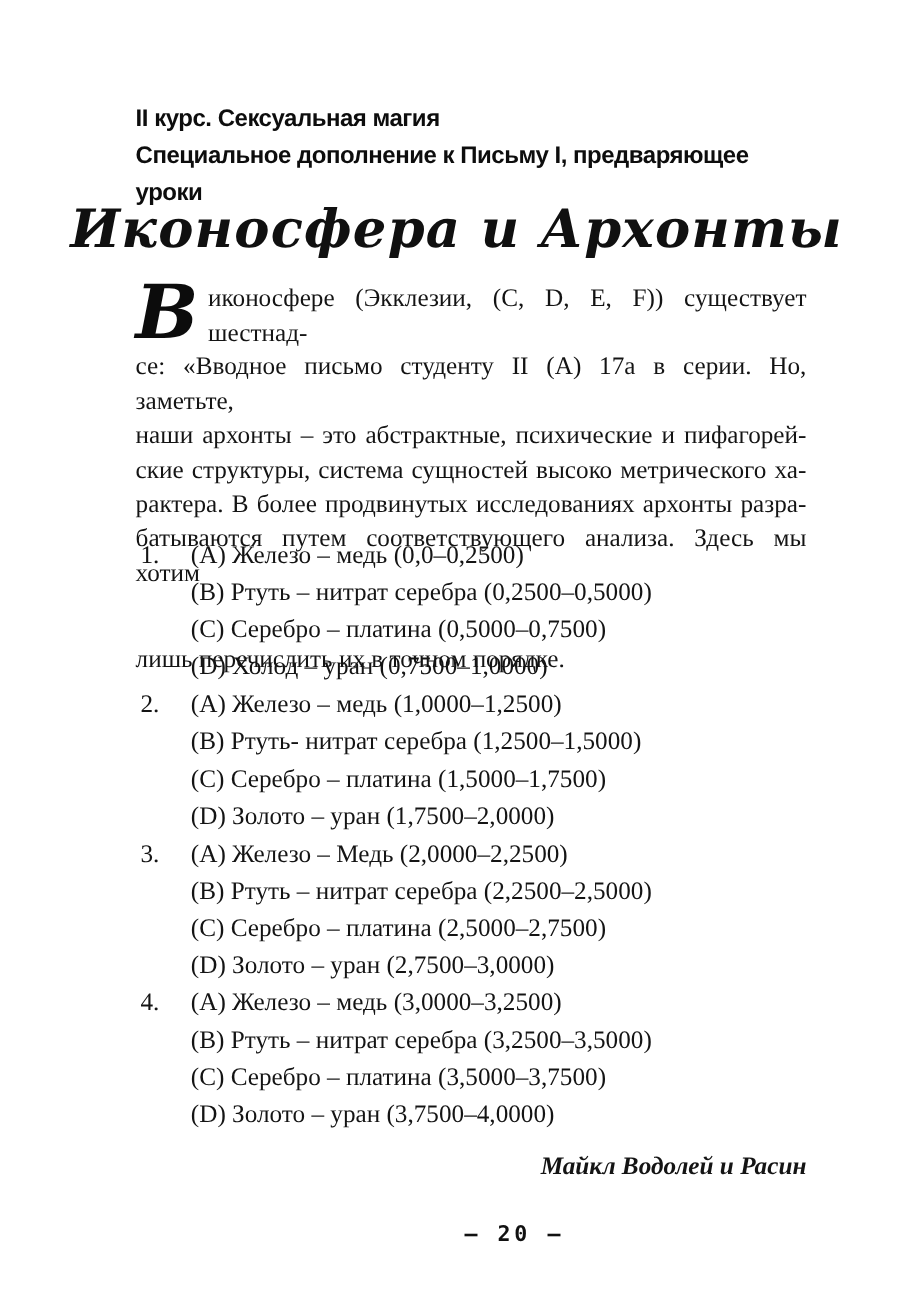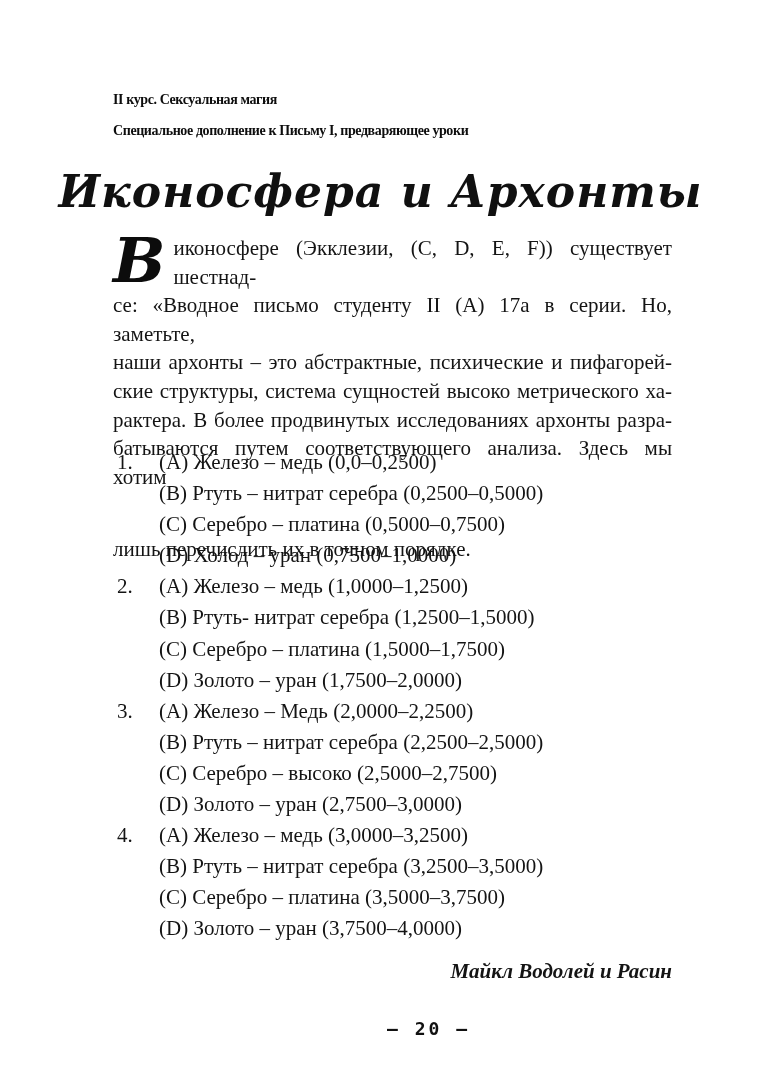--- a/index.html
+++ b/index.html
@@ -16,23 +16,23 @@
     font-family: "Liberation Serif", serif;
     overflow: hidden;
   }
 
   
   .header {
     position: absolute;
     top: 84px;
     left: 113px;
     width: 560px;
-    font-family: Liberation Serif, serif;
-    font-weight: 700;
-    font-size: 14px;
+    font-family: Liberation Sans, sans-serif;
+    font-weight: 700;
+    font-size: 20px;
     line-height: 31px;
     letter-spacing: -0.4px;
     color: #0d0d0d;
   }
 
   
   .title {
     position: absolute;
     top: 162px;
     left: 0;
@@ -193,21 +193,21 @@
     <div class="row">
       <span class="num">3.</span>
       <span class="line">(A) Железо – Медь (2,0000–2,2500)</span>
     </div>
     <div class="row">
       <span class="num"></span>
       <span class="line">(B) Ртуть – нитрат серебра (2,2500–2,5000)</span>
     </div>
     <div class="row">
       <span class="num"></span>
-      <span class="line">(C) Серебро – высоко (2,5000–2,7500)</span>
+      <span class="line">(C) Серебро – платина (2,5000–2,7500)</span>
     </div>
     <div class="row">
       <span class="num"></span>
       <span class="line">(D) Золото – уран (2,7500–3,0000)</span>
     </div>
 
     <div class="row">
       <span class="num">4.</span>
       <span class="line">(A) Железо – медь (3,0000–3,2500)</span>
     </div>

